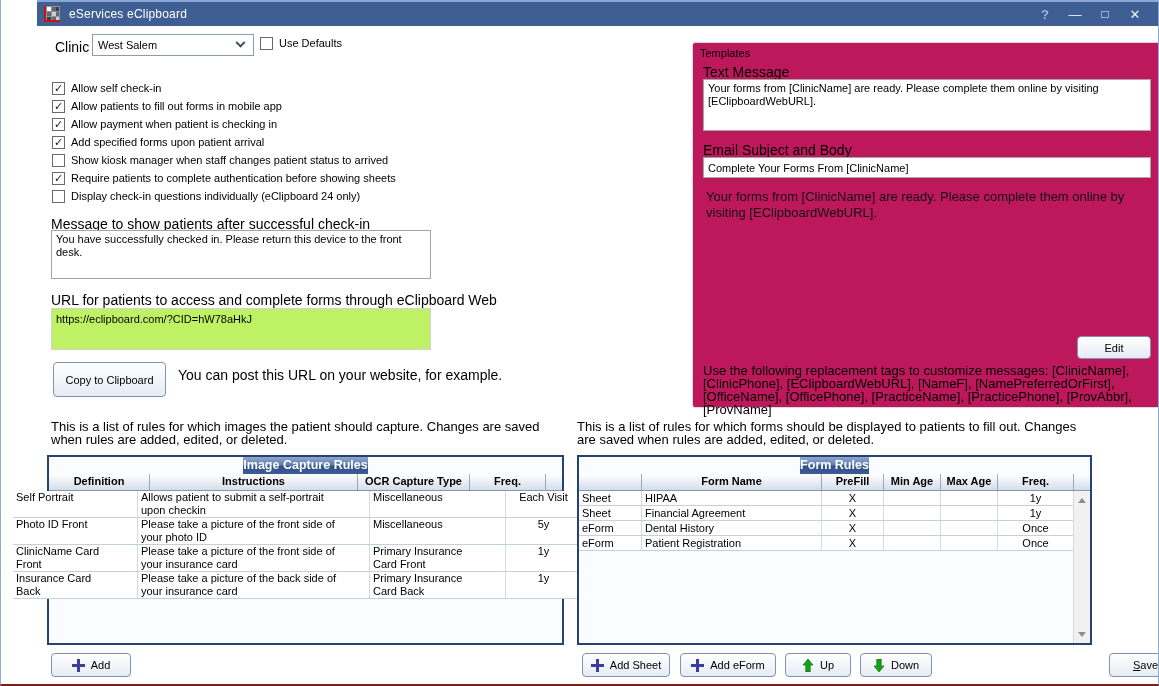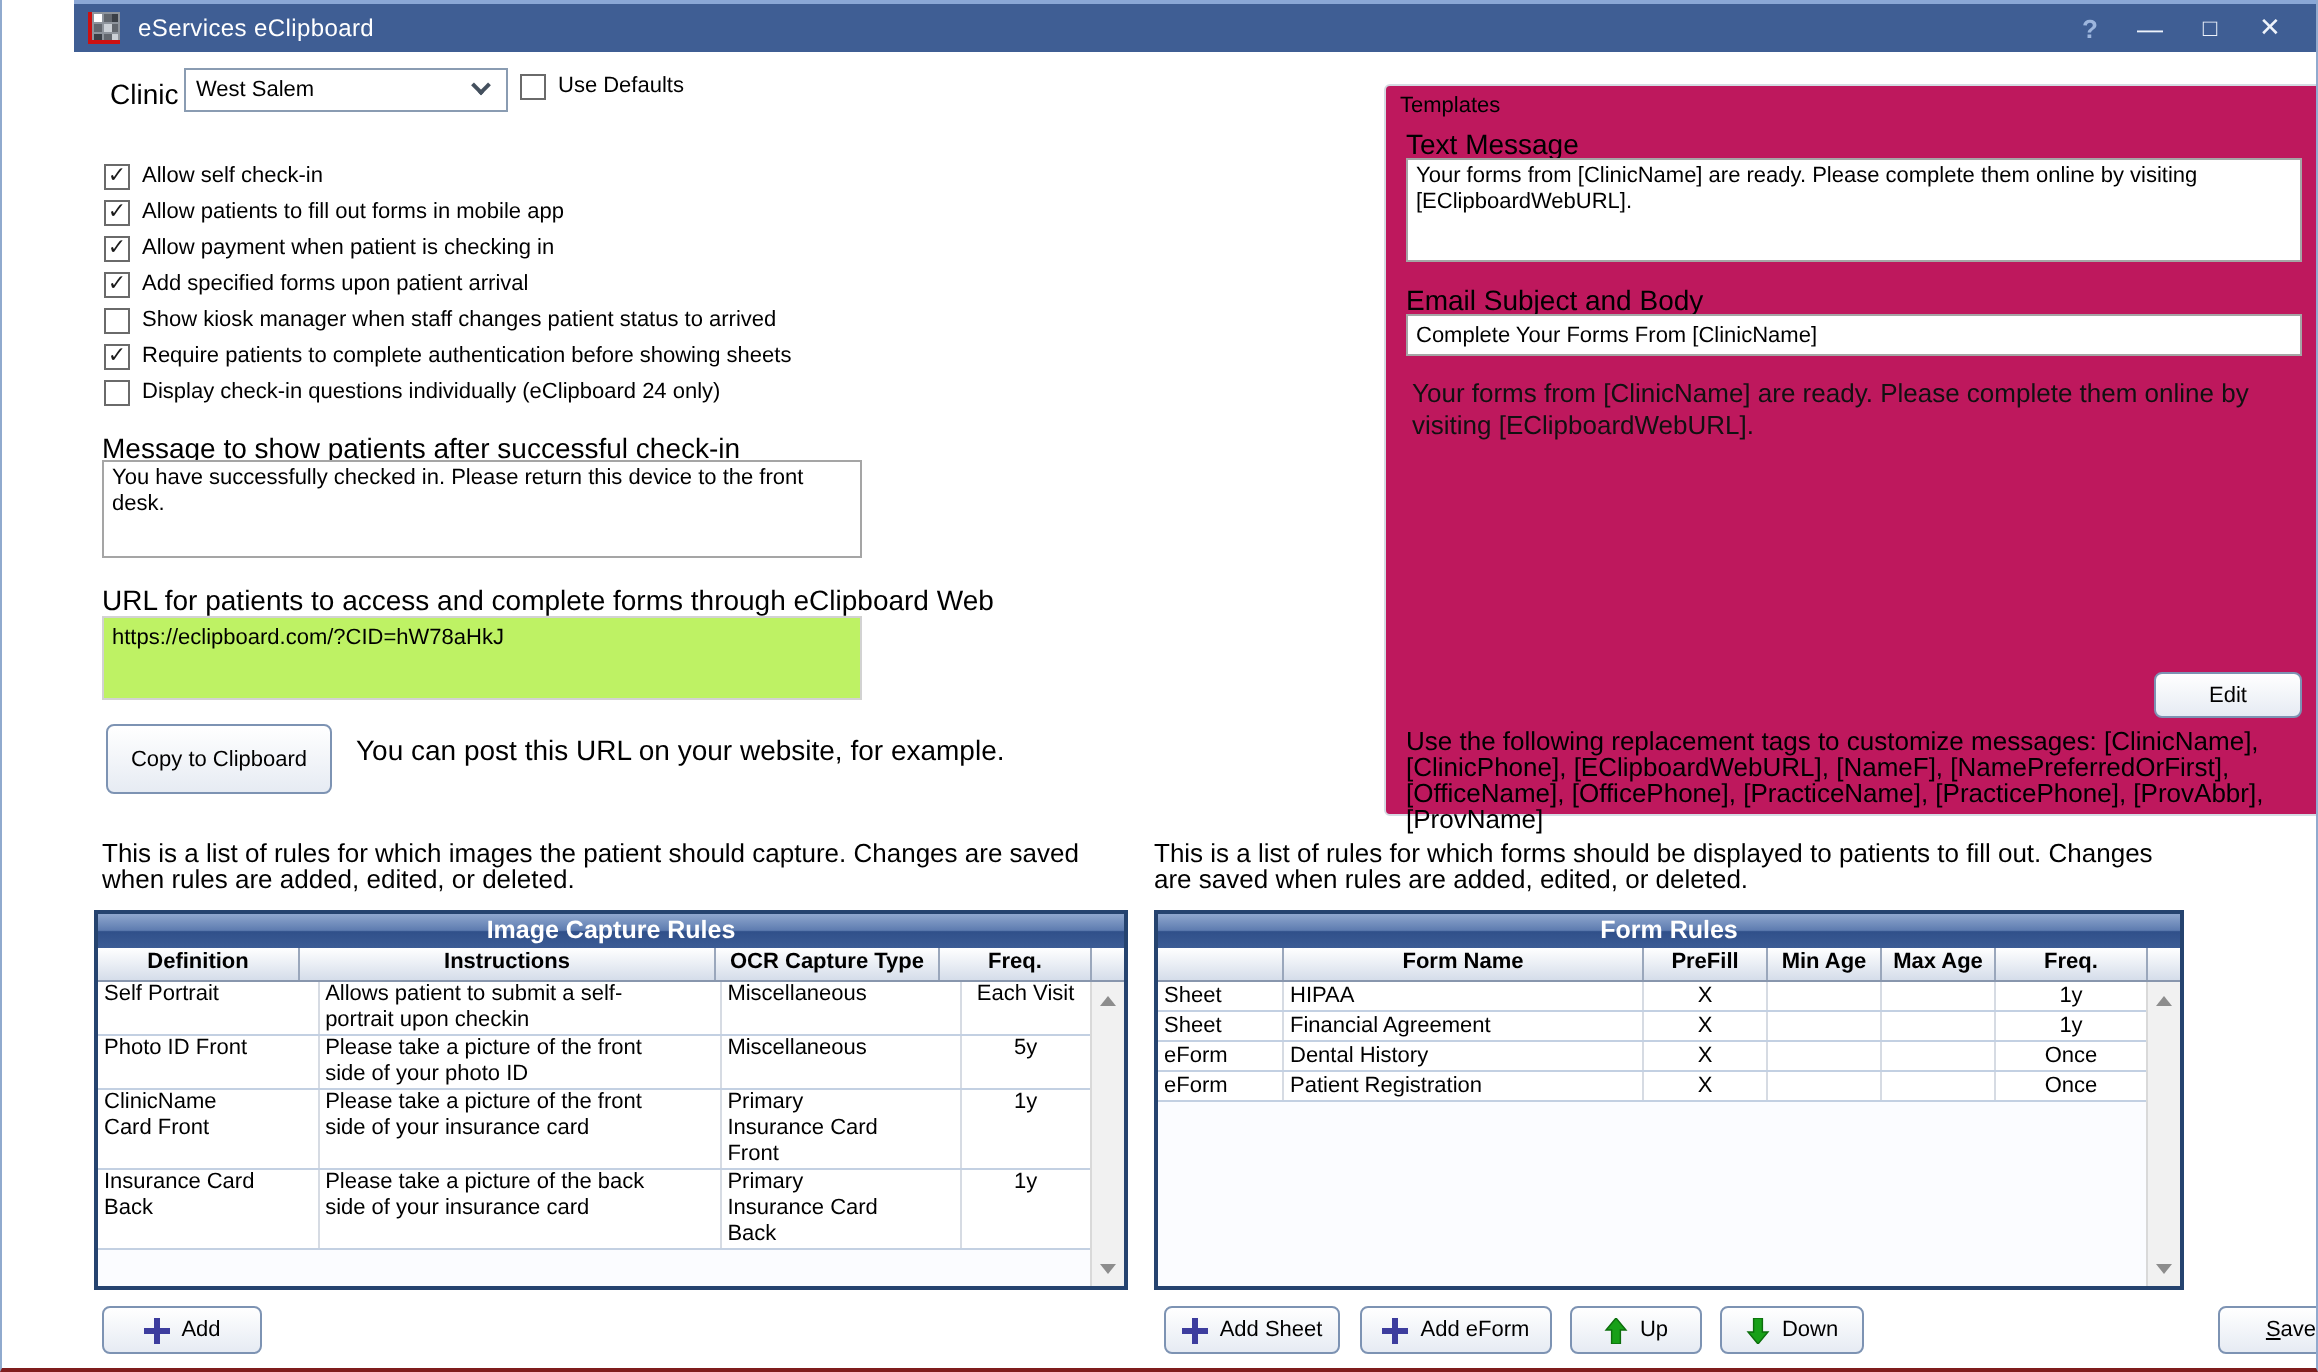--- a/index.html
+++ b/index.html
@@ -47,21 +47,21 @@
     line-height:14px; padding:3px 4px; color:#000; }
   
   .btn{ position:absolute; height:24px; border:1px solid #7d93b3; border-radius:4px;
     background:linear-gradient(#ffffff,#e6ebf3); font-size:11px; color:#000;
     display:flex; align-items:center; justify-content:center; gap:6px; cursor:default; }
   .btn svg{ flex:0 0 auto; }
   
   .groupbox{ position:absolute; border:1px solid #d4dae2; border-radius:3px; background:#be185d; }
   .gb-title{ position:absolute; left:7px; top:4px; font-size:11px; }
   
-  .grid{ position:absolute; border:2px solid #25436f; background:#fbfcff; display:flex; flex-direction:column; }
+  .grid{ position:absolute; border:2px solid #25436f; background:#fbfcff; display:flex; flex-direction:column;align-items:center; }
   .grid-title{ height:17px; line-height:17px; text-align:center; color:#fff; font-weight:bold; font-size:12.5px;
     background:linear-gradient(#8fa7ce 0%, #5e7cb0 48%, #30508a 52%, #3c5c95 100%); }
   .grid-head{ display:flex; height:17px; background:linear-gradient(#ffffff,#d5ddea);
     border-bottom:1px solid #8896ad; font-weight:bold; }
   .gh-cell{ height:100%; line-height:15px; text-align:center; font-size:11px; border-left:1px solid #9aa7bc; overflow:hidden; }
   .gh-cell:first-child{ border-left:none; }
   .grid-body{ position:relative; flex:1; overflow:hidden; }
   .grid-rows{ margin-right:17px; background:#fff; }
   .g-row{ display:flex; border-bottom:1px solid #c3d0e2; background:#fff; }
   .g-cell{ padding:0 3px; font-size:11px; line-height:13px; border-left:1px solid #d6dbe3; overflow:hidden; }

